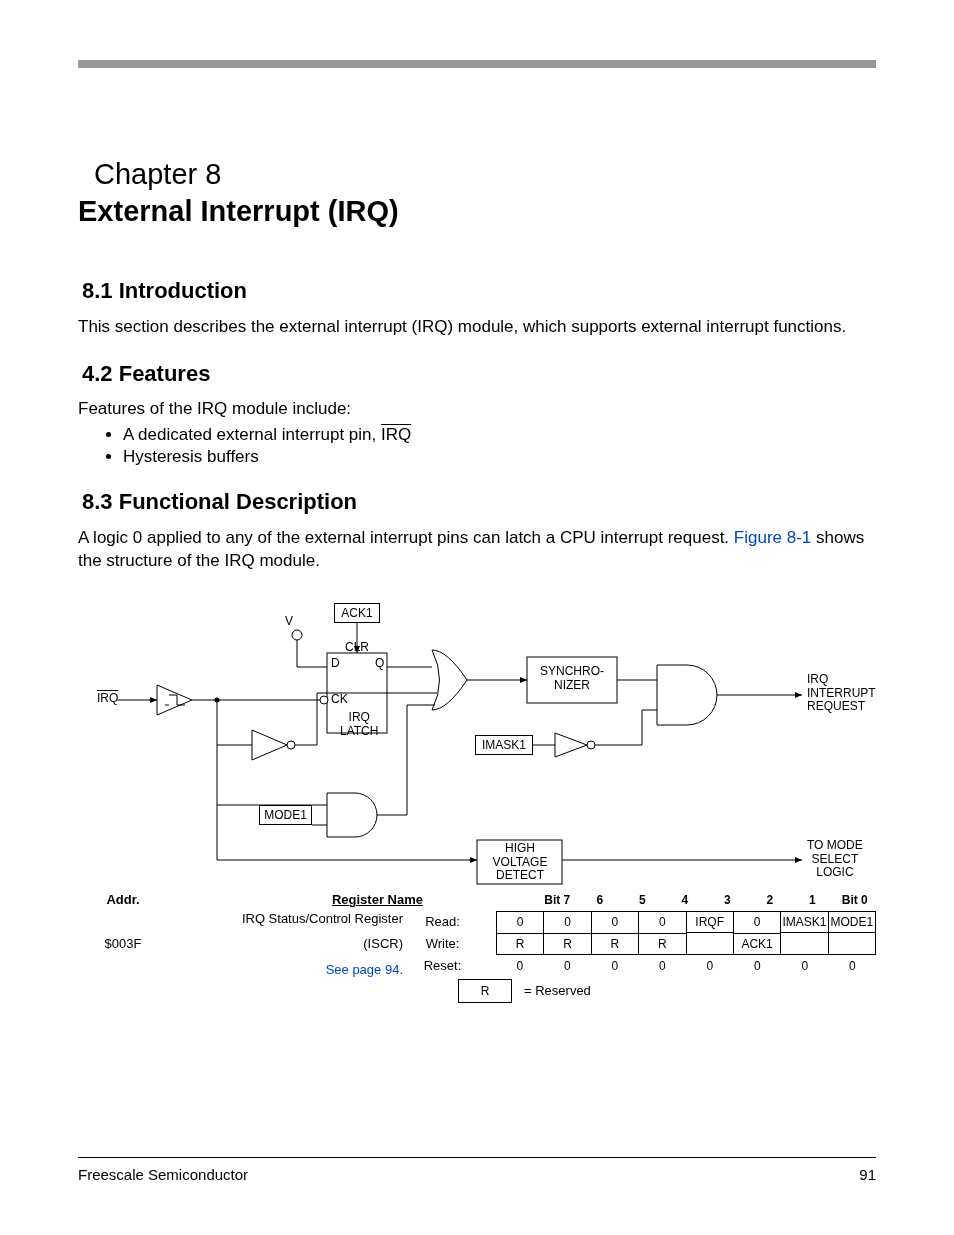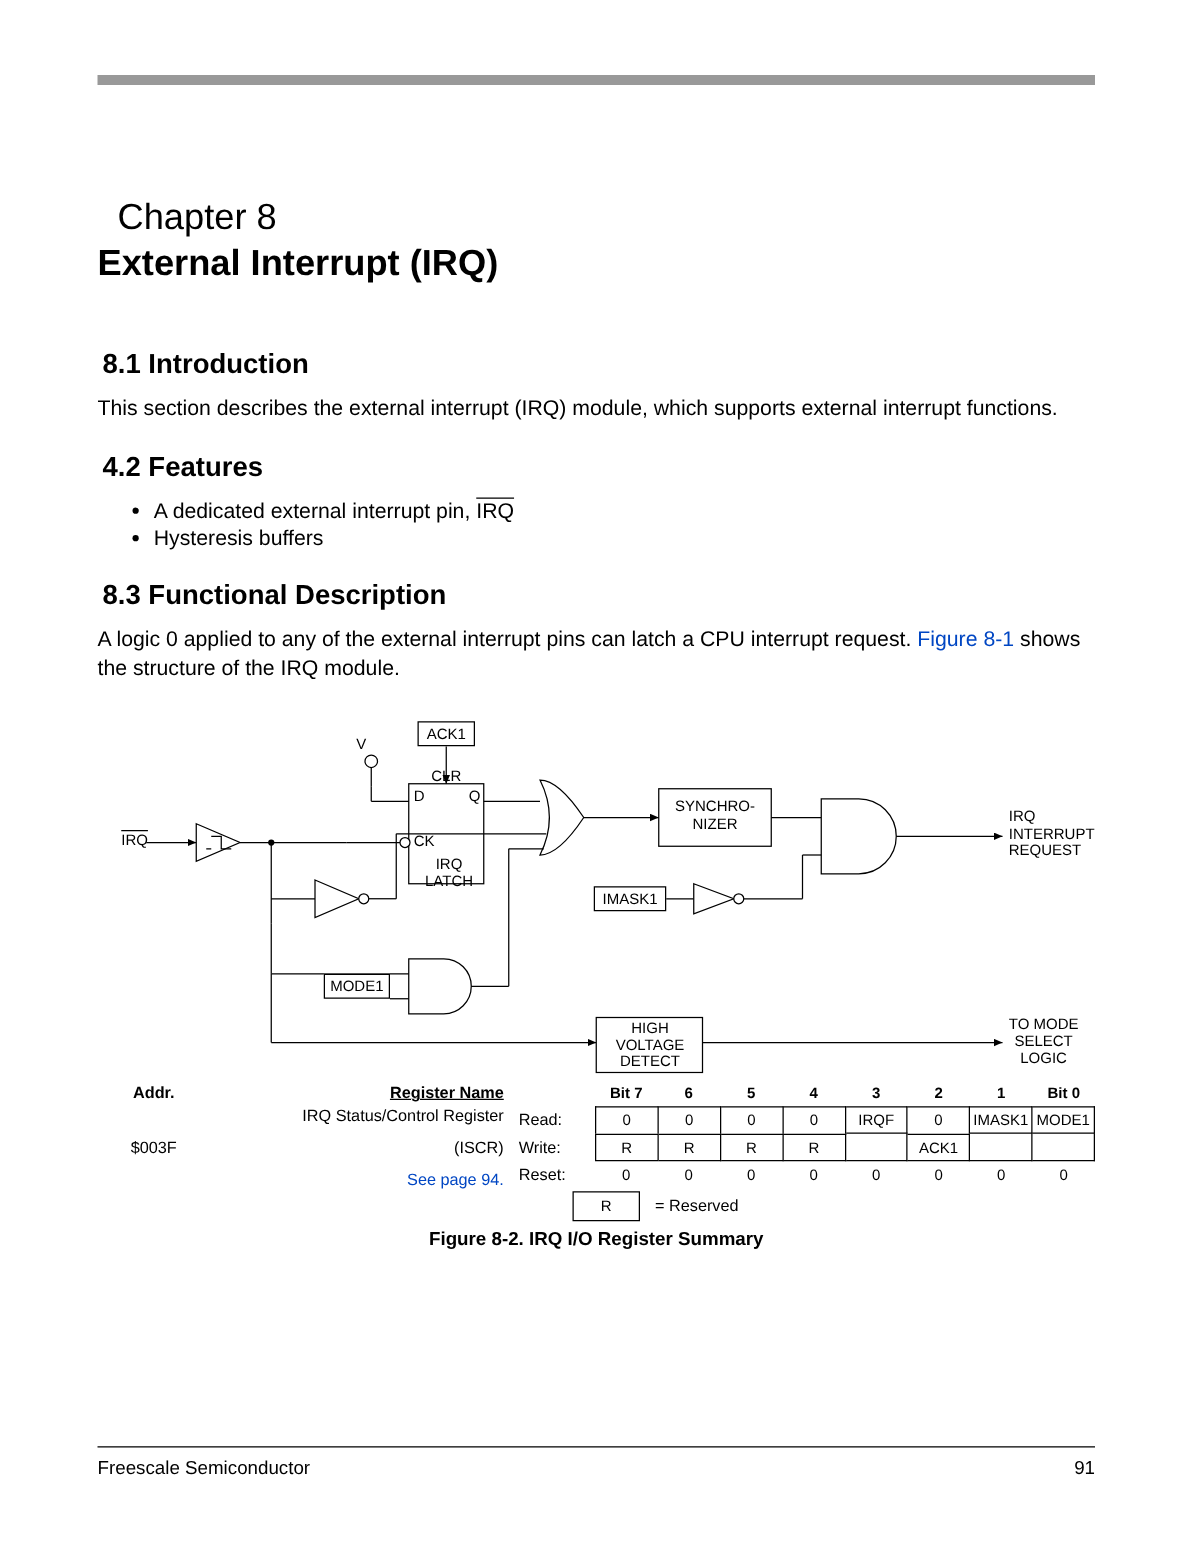--- a/index.html
+++ b/index.html
@@ -90,24 +90,25 @@
     line-height: 1.15;
   }
   
   .regwrap {
     font-size: 13px;
     width: 100%;
   }
   .reg-header, .reg-row {
     display: flex;
     align-items: center;
+    gap: 20px;
   }
   .col-addr { width: 90px; text-align: center; font-weight: bold; }
   .col-name { width: 235px; text-align: right; padding-right: 12px; font-weight: bold; text-decoration: underline; }
-  .col-act  { width: 55px; text-align: left; padding-right: 6px; }
+  .col-act  { width: 55px; text-align: center; padding-right: 6px; }
   .bitgrid {
     display: flex;
     flex: 1;
   }
   .bitcell {
     flex: 1;
     height: 22px;
     border: 1px solid #000;
     display: flex;
     align-items: center;
@@ -155,20 +156,21 @@
 <div class="page">
   <div class="top-rule"></div>
 
   <h1 class="chapter-title">Chapter 8</h1>
   <h1 class="chapter-subtitle">External Interrupt (IRQ)</h1>
 
   <h2 class="section">8.1  Introduction</h2>
   <p class="body">This section describes the external interrupt (IRQ) module, which supports external interrupt functions.</p>
 
   <h2 class="section">4.2  Features</h2>
+  <p class="tight">Features of the IRQ module include:</p>
   <ul class="feat">
     <li>
       <span>A dedicated external interrupt pin, </span><span class="overline">IRQ</span>
     </li>
     <li>Hysteresis buffers</li>
   </ul>
 
   <h2 class="section">8.3  Functional Description</h2>
   <p class="body">
     <span>A logic 0 applied to any of the external interrupt pins can latch a CPU interrupt request. </span><span class="link">Figure 8-1</span><span> shows the structure of the IRQ module.</span>
@@ -343,21 +345,20 @@
       </div>
     </div>
 
     <div style="display:flex;margin-top:2px">
       <div style="width:380px"></div>
       <div style="width:52px;height:22px;border:1px solid #000;display:flex;align-items:center;justify-content:center;font-size:12px">R</div>
       <div style="padding-left:12px;display:flex;align-items:center;font-size:13px">= Reserved</div>
     </div>
   </div>
 
-  <div class="fig-caption" style="margin-top:6px">Figure 8-2. IRQ I/O Register Summary</div>
 
   <div class="footer">
     <div class="footer-rule"></div>
     <div class="footer-row">
       <span>Freescale Semiconductor</span>
       <span>91</span>
     </div>
   </div>
 </div>
 

